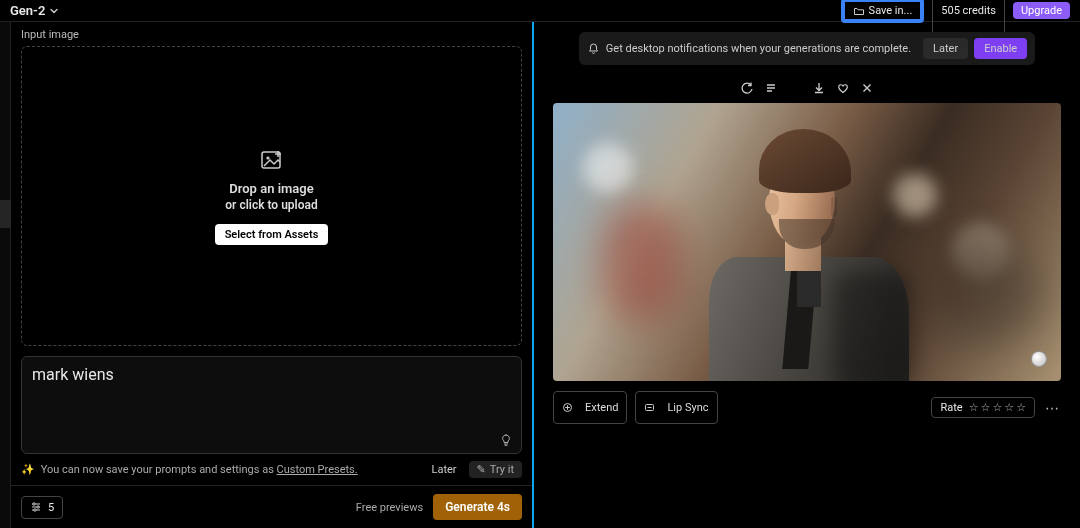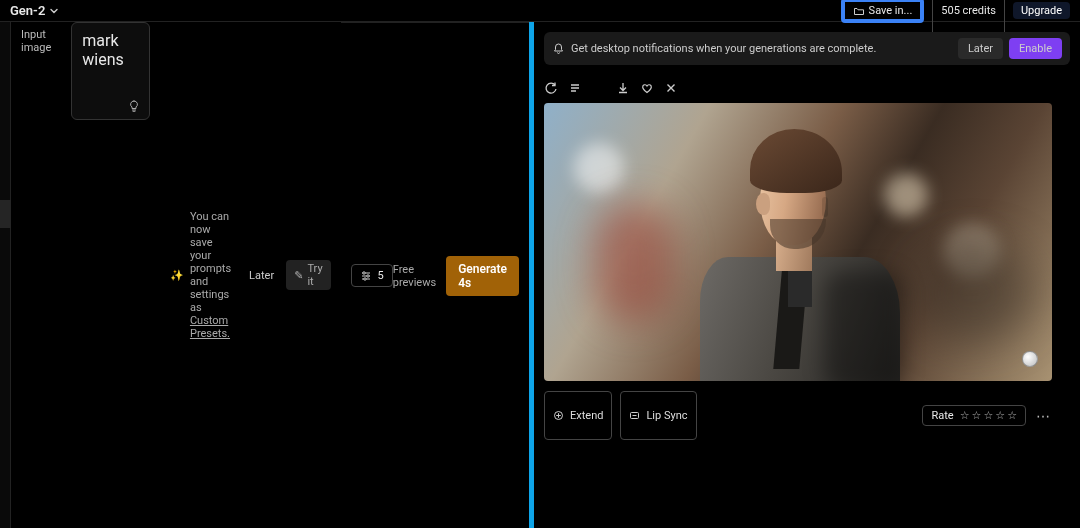--- a/index.html
+++ b/index.html
@@ -26,29 +26,30 @@
 .save-btn {
   display: flex; align-items: center; gap: 4px;
   border: 4px solid #3b82f6; border-radius: 4px;
   padding: 2px 8px; font-size: 11px; color: #e8e8e8; cursor: pointer;
 }
 .credits {
   border: 1px solid #444; border-radius: 4px; padding: 18px 8px; font-size: 11px;
   font-weight: 400;
 }
 .upgrade-btn {
-  background: #0f172a; color: #fff; border-radius: 4px; padding: 2px 8px;
+  background: #8b5cf6; color: #fff; border-radius: 4px; padding: 2px 8px;
   font-size: 11px; cursor: pointer;
 }
 .main { display: flex; height: 506px; }
 .left-gutter { width: 11px; background: #0a0a0a; border-right: 1px solid #222; position: relative; }
 .gutter-tab { position: absolute; top: 178px; left: 0; width: 11px; height: 28px; background: #252525; }
 .left-col {
-  width: 523px; display: flex; flex-direction: row;
-  border-right: 5px solid #0ea5e9;
+  width: 523px; display: flex; flex-direction: column;
+  border-right: 2px solid #0ea5e9;
+  justify-content: space-between;
 }
 .section-label { font-size: 11px; color: #bbb; padding: 6px 10px 4px; }
 .dropzone {
   margin: 0 10px 8px 10px;
   flex: 0 0 300px;
   border: 1px dashed #444;
   border-radius: 6px;
   display: flex; flex-direction: column; align-items: center; justify-content: center;
   gap: 2px;
   color: #ddd;
@@ -93,21 +94,21 @@
 .settings-btn {
   border: 1px solid #444; border-radius: 4px; padding: 4px 8px; font-size: 11px;
   display: flex; align-items: center; gap: 6px; cursor: pointer;
 }
 .bottom-bar .spacer { flex: 1; }
 .free-previews { color: #aaa; font-size: 11px; margin-right: 10px; cursor: pointer; }
 .generate-btn {
   background: #a16207; color: #fff; border-radius: 4px; padding: 6px 12px;
   font-weight: 600; font-size: 12px; cursor: pointer;
 }
-.right-col { flex: 1; padding: 10px; display: flex; flex-direction: column; }
+.right-col { flex: 1; padding: 10px; display: flex; flex-direction: column; align-items: center; }
 .notify-bar {
   background: #1a1a1a; border-radius: 6px; padding: 6px 8px;
   display: flex; align-items: center; gap: 6px; font-size: 11px; color: #ccc;
 }
 .notify-bar .spacer { flex: 1; }
 .later-btn {
   background: #2a2a2a; border-radius: 4px; padding: 4px 10px; font-size: 11px; cursor: pointer;
 }
 .enable-btn {
   background: #7e3ff2; border-radius: 4px; padding: 4px 10px; font-size: 11px; cursor: pointer;
@@ -161,22 +162,22 @@
 .knob {
   position: absolute; bottom: 14px; right: 14px; width: 16px; height: 16px;
   border-radius: 50%;
   background: radial-gradient(circle at 35% 35%, #fff, #bbb);
   border: 1px solid rgba(0,0,0,0.3);
 }
 .video-actions {
   display: flex; align-items: center; gap: 8px; padding-top: 10px; width: 508px;
 }
 .pill-btn {
-  border: 1px solid #444; border-radius: 4px; padding: 17px 8px; font-size: 11px;
-  display: flex; align-items: center; gap: 6px; cursor: pointer; color: #ddd;
+  border: 1px solid #444; border-radius: 4px; padding: 9px 8px; font-size: 11px;
+  display: flex; align-items: center; gap: 12px; cursor: pointer; color: #ddd;
 }
 .video-actions .spacer { flex: 1; }
 .rate-box {
   display: flex; align-items: center; gap: 6px; border: 1px solid #444; border-radius: 4px;
   padding: 3px 8px; font-size: 11px; cursor: pointer;
 }
 .stars { display: flex; gap: 2px; color: #aaa; font-size: 11px; }
 .more-btn { color: #bbb; cursor: pointer; padding: 0 2px; font-size: 14px; }
 svg { display: block; }
 </style>
@@ -207,20 +208,33 @@
 </div>
 
 <div class="main">
   <div class="left-gutter">
     <div class="gutter-tab"></div>
   </div>
 
   <div class="left-col">
     <div class="section-label">Input image</div>
 
+    <div class="dropzone">
+      <span class="icon">
+        <svg width="26" height="26" viewBox="0 0 26 26">
+          <rect x="3" y="5" width="18" height="16" rx="2" stroke="#ccc" stroke-width="1.5" fill="none"></rect>
+          <circle cx="9" cy="11" r="1.6" fill="#ccc"></circle>
+          <path d="M5 19 L11 13 L15 17 L19 13 L21 15" stroke="#ccc" stroke-width="1.5" fill="none"></path>
+          <path d="M19 4 L19 10 M16 7 L22 7" stroke="#ccc" stroke-width="1.5"></path>
+        </svg>
+      </span>
+      <div class="dz-line1">Drop an image</div>
+      <div class="dz-line2">or click to upload</div>
+      <div class="assets-btn">Select from Assets</div>
+    </div>
 
     <div class="prompt-box">
       <textarea class="prompt-input" style="">mark wiens</textarea>
       <span class="bulb icon">
         <svg width="14" height="14" viewBox="0 0 14 14">
             <path d="M7 2 A3.3 3.3 0 0 1 9 8 L9 9.5 L5 9.5 L5 8 A3.3 3.3 0 0 1 7 2 Z M5.5 11 L8.5 11 M6 12.3 L8 12.3" stroke="#aaa" stroke-width="1" fill="none" stroke-linecap="round"></path>
           </svg>
       </span>
     </div>
 

